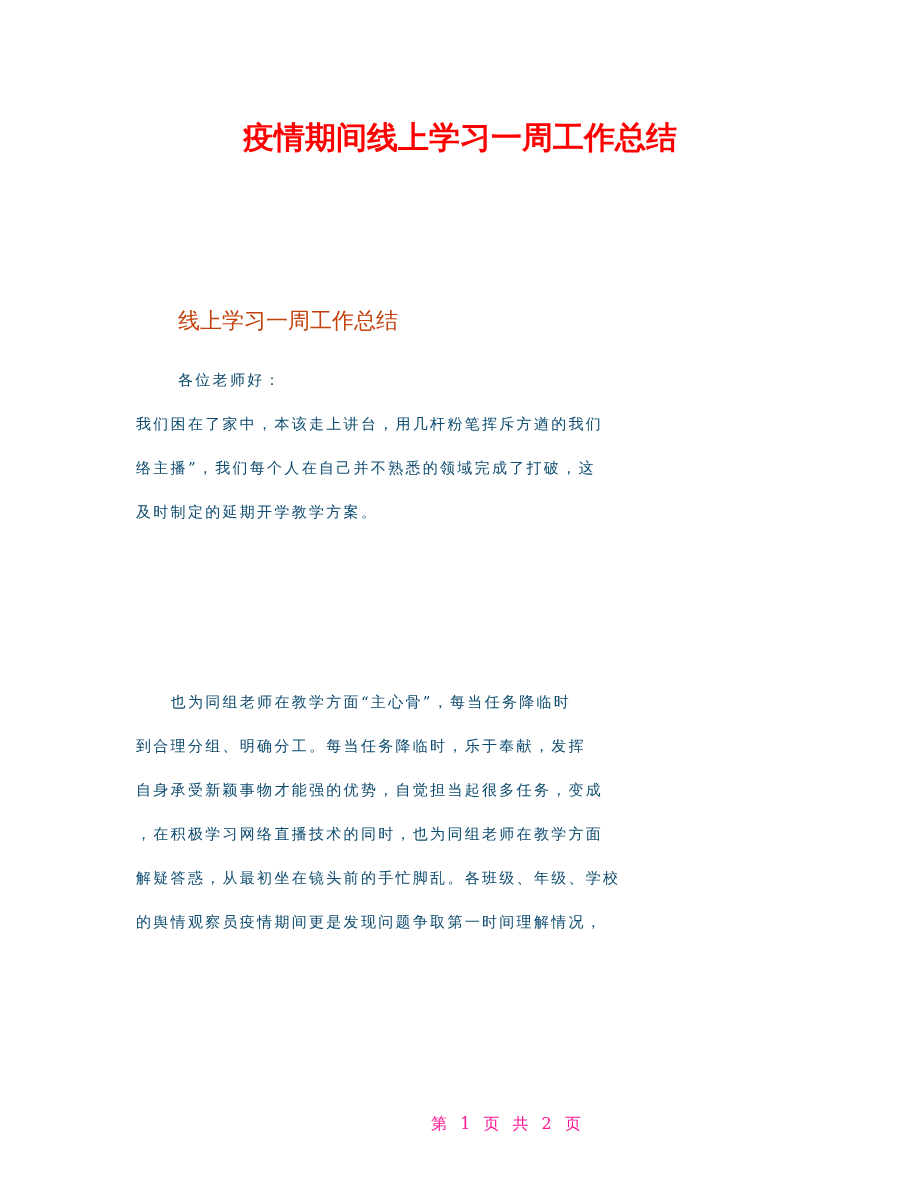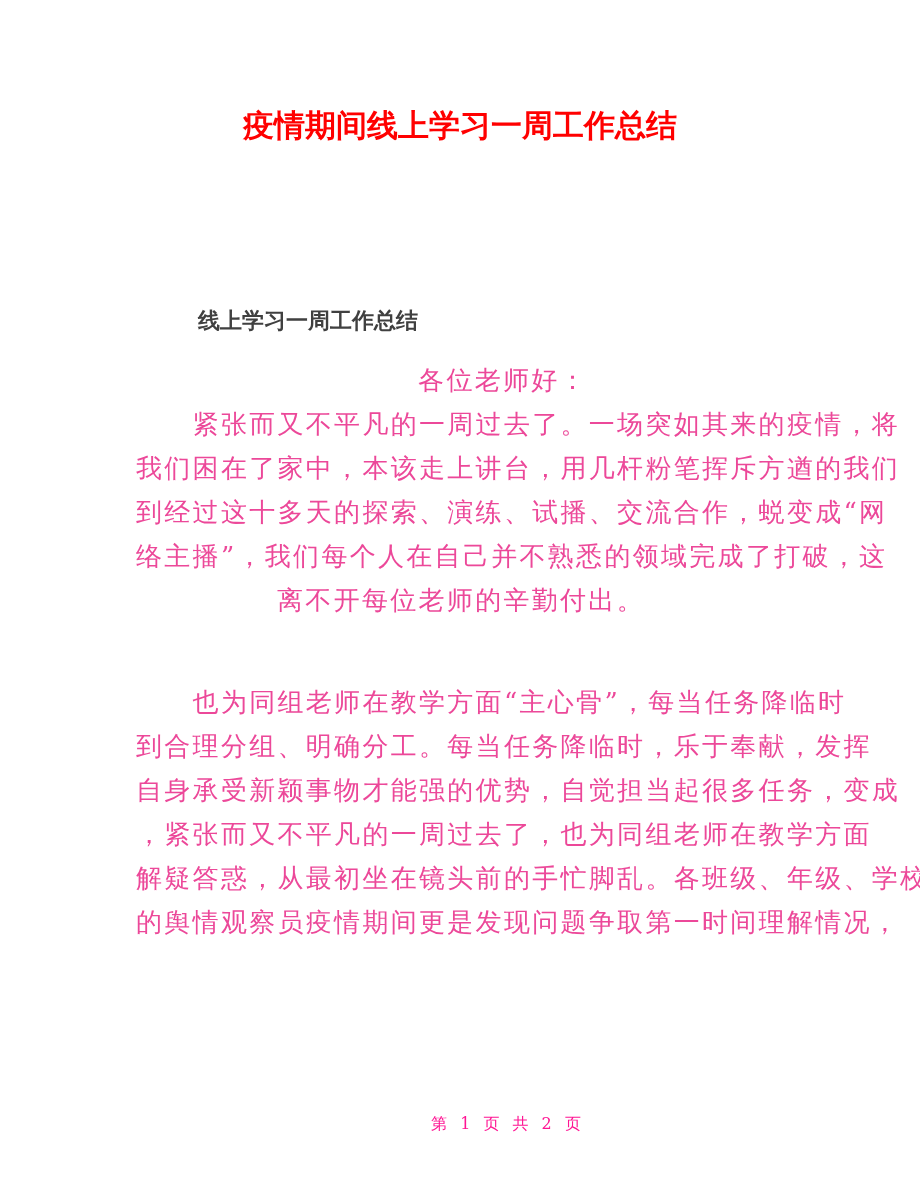--- a/index.html
+++ b/index.html
@@ -1,31 +1,31 @@
 <!DOCTYPE html>
 <html><head>
 <meta charset="utf-8">
 <style>
   html, body { margin: 0; padding: 0; background: #ffffff; }
   body { width: 920px; height: 1191px; position: relative; overflow: hidden; }
   .page { position: absolute; left: 0; top: 0; width: 920px; height: 1191px; background: #ffffff; }
   .title {
-    position: absolute; left: 0; top: 104px; width: 920px; text-align: center;
+    position: absolute; left: 0; top: 116px; width: 920px; text-align: center;
     font-family: Liberation Serif, serif; font-weight: bold; font-size: 31px;
     color: #ff0000; letter-spacing: 0px; line-height: 44px;
   }
   .subtitle {
     position: absolute; left: 178px; top: 305px;
-    font-family: "DejaVu Sans", sans-serif; font-weight: bold; font-size: 22px;
-    color: #404040; line-height: 32px; margin-left: 20px;
+    font-family: "DejaVu Sans", sans-serif; font-weight: normal; font-size: 22px;
+    color: #c2410c; line-height: 32px;
   }
   .body-text {
     position: absolute; left: 136px; width: 650px;
-    font-family: "DejaVu Serif", serif; font-size: 26px; color: #ec4899;
-    line-height: 44px; letter-spacing: 2.3px; text-align: center;
+    font-family: "DejaVu Serif", serif; font-size: 15px; color: #0c4a6e;
+    line-height: 44px; letter-spacing: 2.3px;
   }
   .line { display: block; white-space: nowrap; height: 44px; }
   .greeting { top: 358px; left: 178px; }
   .p1 { top: 402px; }
   .p2 { top: 680px; }
   .footer {
     position: absolute; left: 0; top: 1114px; width: 920px; text-align: center;
     font-family: "DejaVu Serif", serif; font-size: 16px; color: #ff1493;
     letter-spacing: 4px;
     margin-left: 48px;
@@ -36,30 +36,28 @@
 
 <div class="page">
   <div class="title">疫情期间线上学习一周工作总结</div>
   <div class="subtitle">线上学习一周工作总结</div>
 
   <div class="body-text greeting">
     <span class="line">各位老师好：</span>
   </div>
 
   <div class="body-text p1">
-    <span class="line">　　紧张而又不平凡的一周过去了。一场突如其来的疫情，将</span>
     <span class="line">我们困在了家中，本该走上讲台，用几杆粉笔挥斥方遒的我们</span>
-    <span class="line">到经过这十多天的探索、演练、试播、交流合作，蜕变成“网</span>
     <span class="line">络主播”，我们每个人在自己并不熟悉的领域完成了打破，这</span>
-    <span class="line">离不开每位老师的辛勤付出。</span>
+    <span class="line">及时制定的延期开学教学方案。</span>
   </div>
 
   <div class="body-text p2">
     <span class="line">　　也为同组老师在教学方面“主心骨”，每当任务降临时</span>
     <span class="line">到合理分组、明确分工。每当任务降临时，乐于奉献，发挥</span>
     <span class="line">自身承受新颖事物才能强的优势，自觉担当起很多任务，变成</span>
-    <span class="line">，紧张而又不平凡的一周过去了，也为同组老师在教学方面</span>
+    <span class="line">，在积极学习网络直播技术的同时，也为同组老师在教学方面</span>
     <span class="line">解疑答惑，从最初坐在镜头前的手忙脚乱。各班级、年级、学校</span>
     <span class="line">的舆情观察员疫情期间更是发现问题争取第一时间理解情况，</span>
   </div>
 
   <div class="footer">第 1 页 共 2 页</div>
 </div>
 
 </body></html>

